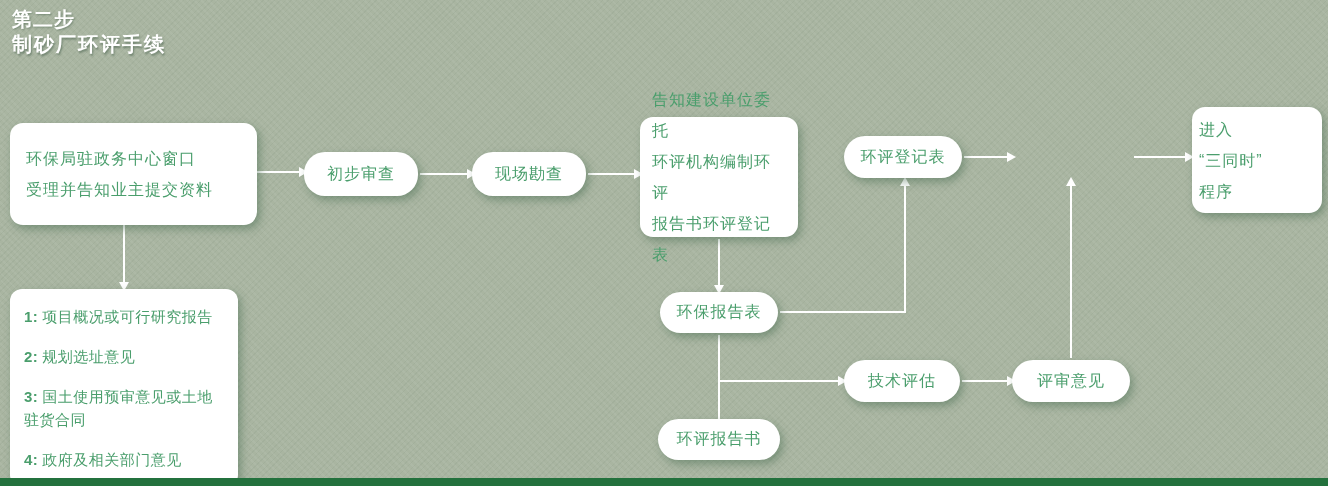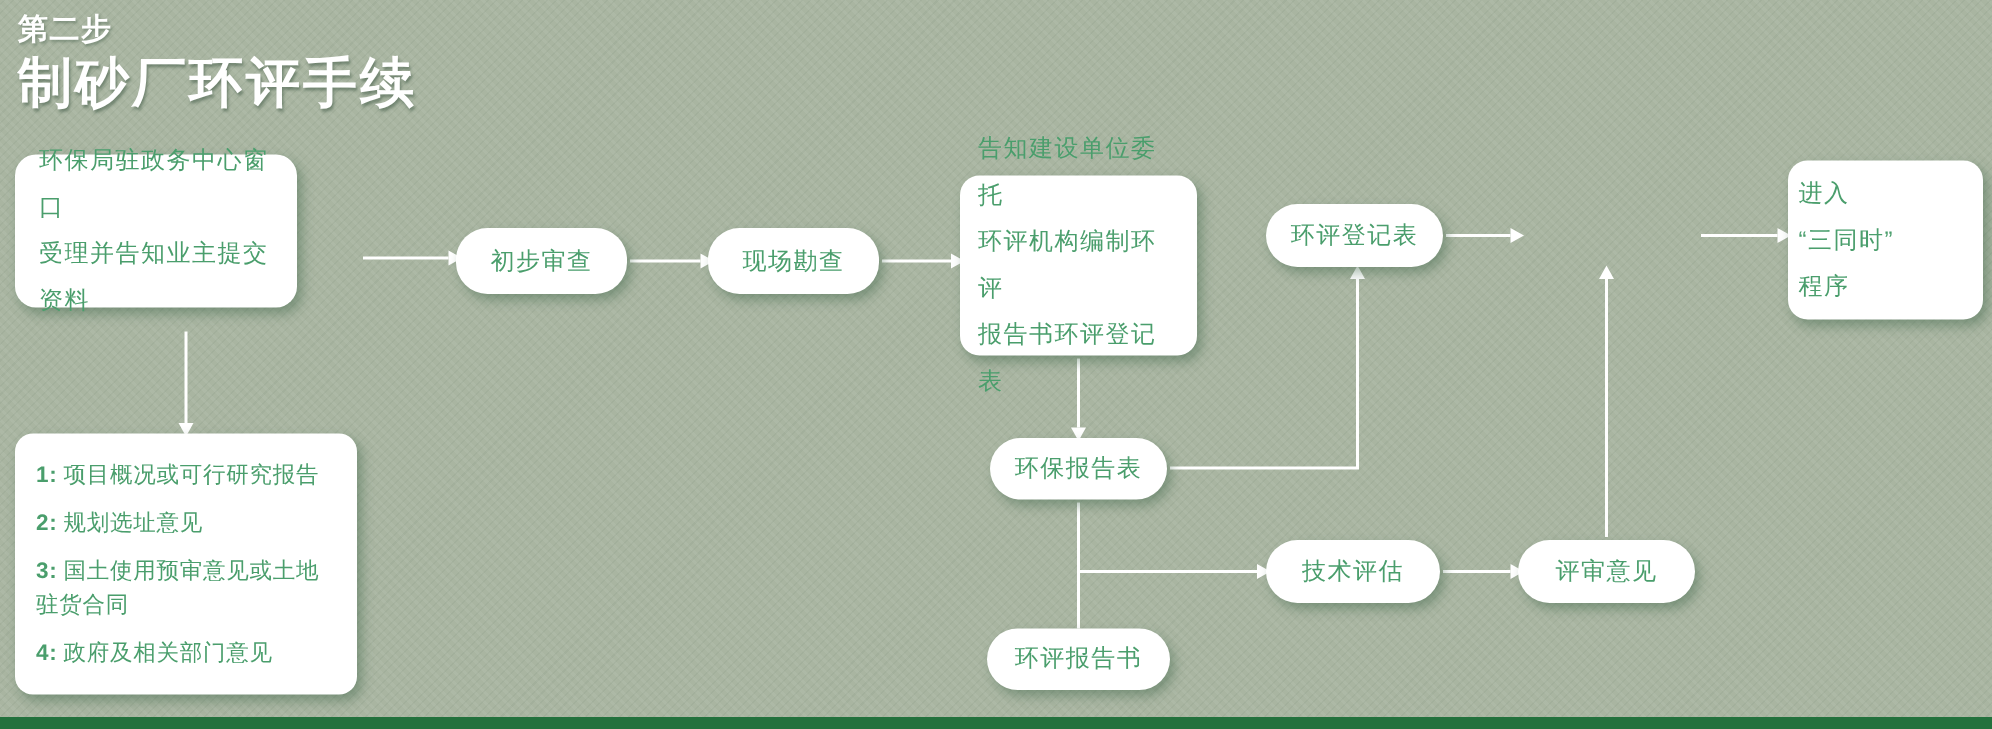--- a/index.html
+++ b/index.html
@@ -18,21 +18,21 @@
       repeating-linear-gradient(-45deg, rgba(40,70,50,0.05) 0 1px, rgba(0,0,0,0) 1px 4px);
   }
   .title-step {
     position:absolute; left:12px; top:6px;
     color:#ffffff; font-size:20px; font-weight:600;
     text-shadow:1px 1px 2px rgba(30,60,40,0.35);
     letter-spacing:1px;
   }
   .title-main {
     position:absolute; left:12px; top:31px;
-    color:#ffffff; font-size:36px; font-weight:700;
+    color:#ffffff; font-size:20px; font-weight:700;
     text-shadow:1px 2px 2px rgba(30,60,40,0.4);
     letter-spacing:2px;
   }
   .node {
     position:absolute;
     background:#ffffff;
     color:#4a9e6c;
     box-shadow:3px 4px 8px rgba(60,100,70,0.45);
     font-size:16px;
   }
@@ -124,21 +124,21 @@
     <g>
       <line x1="962" y1="381" x2="1007" y2="381"></line>
       <polygon points="1007,376 1016,381 1007,386"></polygon>
     </g>
     <g>
       <line x1="1071" y1="358" x2="1071" y2="186"></line>
       <polygon points="1066,186 1076,186 1071,177"></polygon>
     </g>
   </svg>
 
-  <div class="node block" style="left:10px; top:103px; width:188px; height:102px;border-radius:14px;">
+  <div class="node block" style="left:10px; top:123px; width:247px; height:102px;">
     <span>环保局驻政务中心窗口</span>
     <span>受理并告知业主提交资料</span>
   </div>
 
   <div class="node pill" style="left:304px; top:152px; width:114px; height:44px;font-family:Liberation Mono, monospace;">初步审查</div>
 
   <div class="node pill" style="left:472px; top:152px; width:114px; height:44px;">现场勘查</div>
 
   <div class="node block" style="left:640px; top:117px; width:158px; height:120px; padding:12px;">
     <span>告知建设单位委托</span>
@@ -148,21 +148,21 @@
 
   <div class="node pill" style="left:844px; top:136px; width:118px; height:42px;">环评登记表</div>
 
 
   <div class="node block" style="left:1192px; top:107px; width:130px; height:106px; padding:12px 7px;">
     <span>进入</span>
     <span>“三同时”</span>
     <span>程序</span>
   </div>
 
-  <div class="node materials" style="left:10px; top:289px; width:228px; height:174px;">
+  <div class="node materials" style="left:10px; top:289px; width:228px; height:198px;">
     <span class="item"><span class="num">1:</span><span>项目概况或可行研究报告</span></span>
     <span class="item"><span class="num">2:</span><span>规划选址意见</span></span>
     <span class="item"><span class="num">3:</span><span>国土使用预审意见或土地驻货合同</span></span>
     <span class="item"><span class="num">4:</span><span>政府及相关部门意见</span></span>
   </div>
 
   <div class="node pill" style="left:660px; top:292px; width:118px; height:41px;">环保报告表</div>
 
   <div class="node pill" style="left:844px; top:360px; width:116px; height:42px;">技术评估</div>
 

